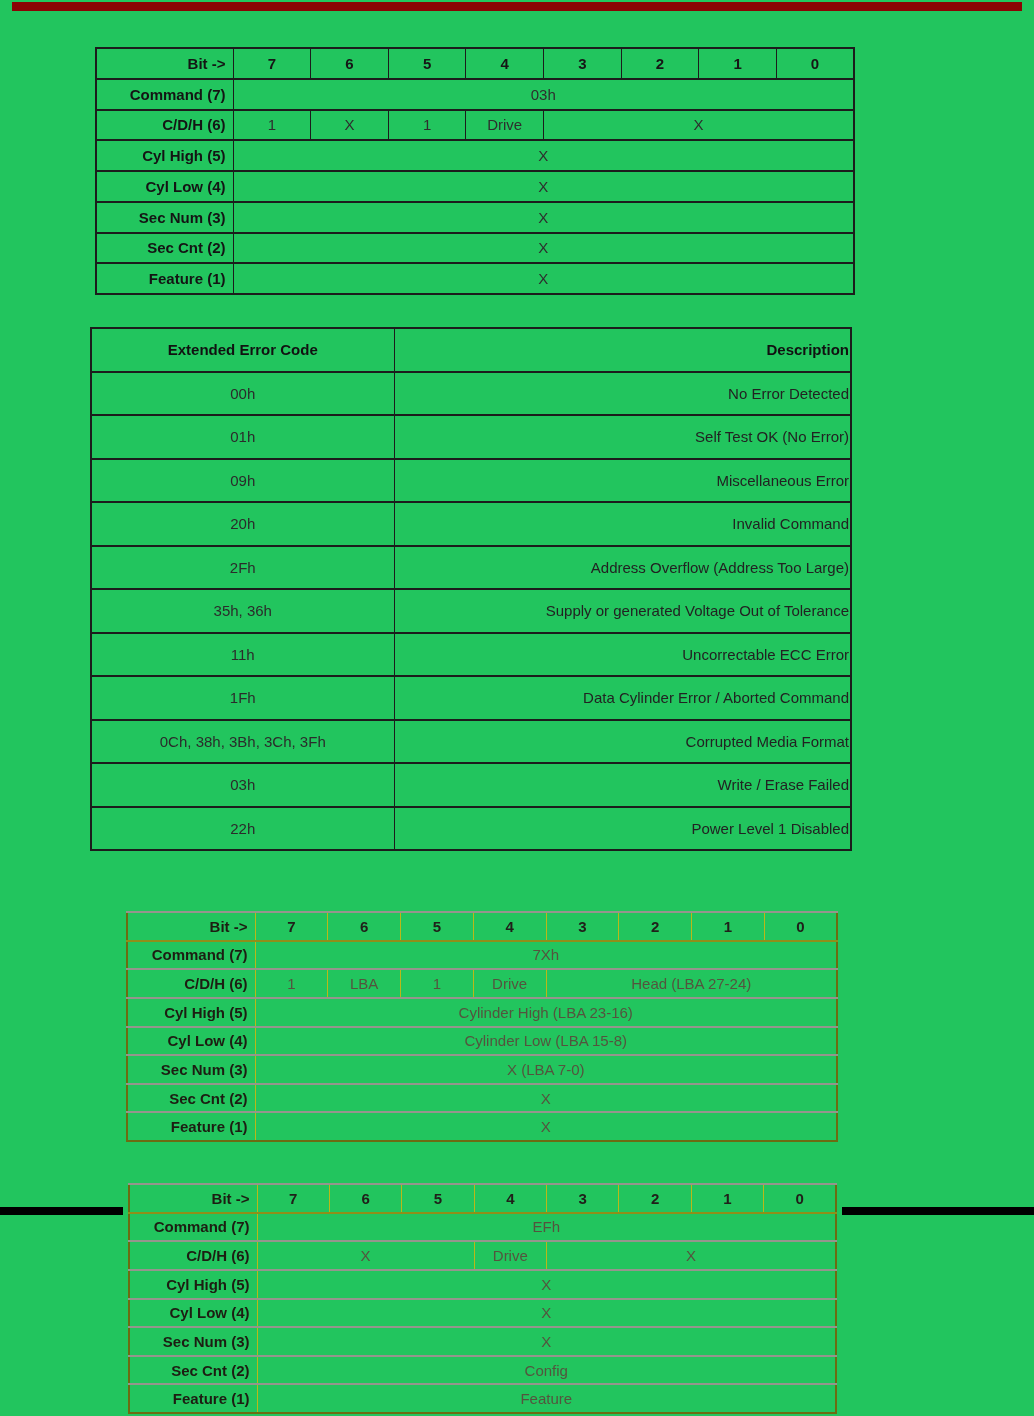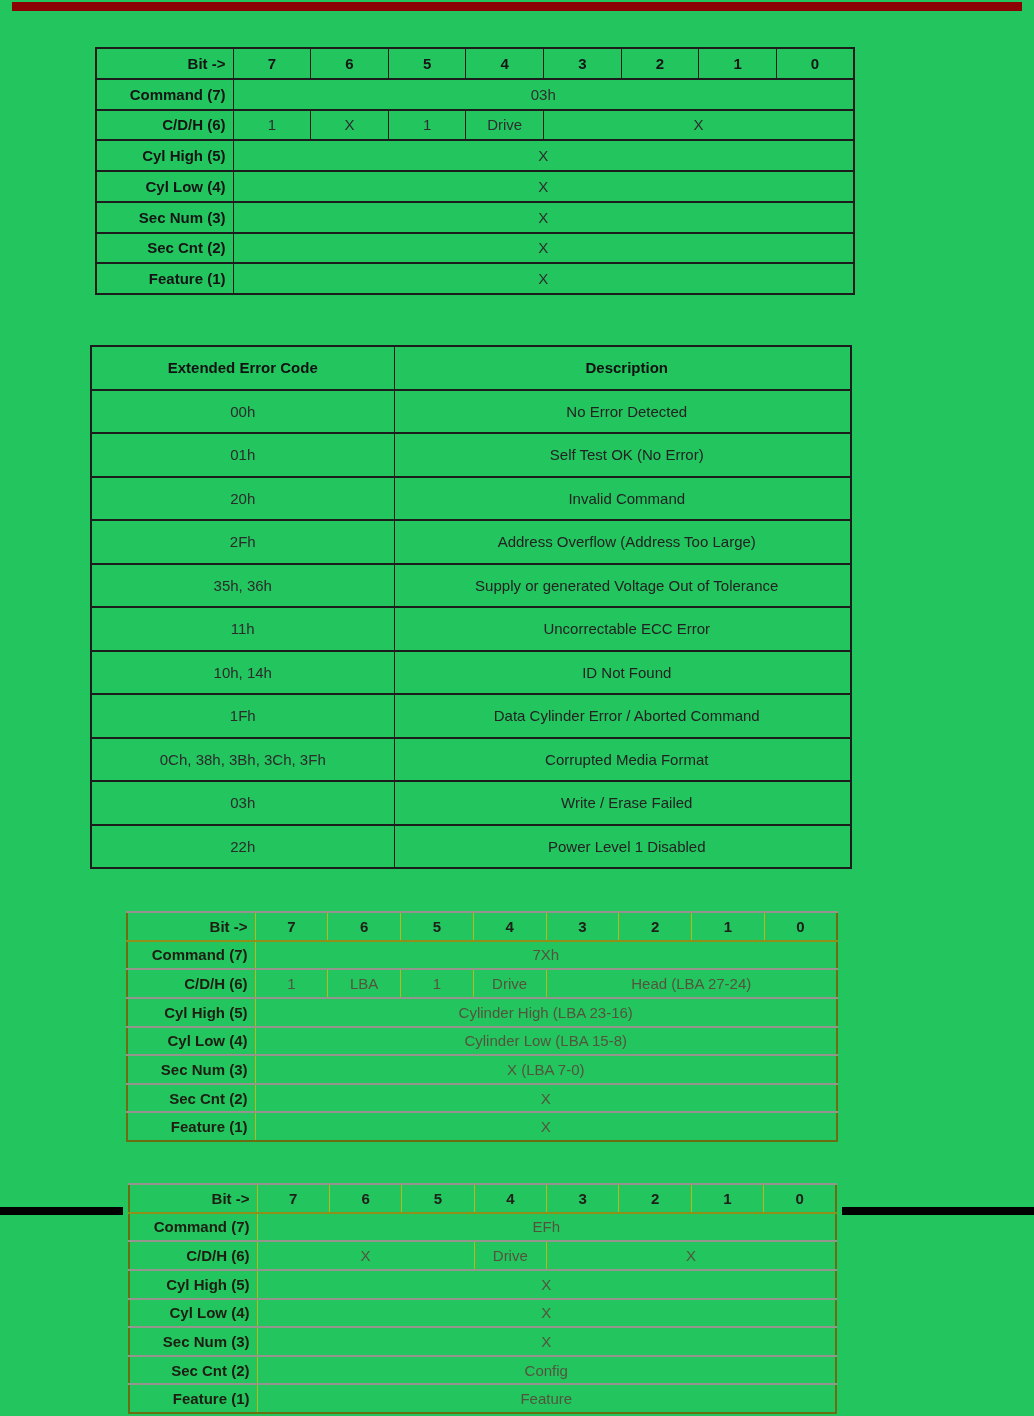--- a/index.html
+++ b/index.html
@@ -18,33 +18,33 @@
   
   .bw { border:2px solid #1c1c1c; }
   .bw td { border-left:1px solid #1c1c1c; border-top:2px solid #1c1c1c; }
 
   
   .olive { border:2px solid #6c6c12; }
   .olive td { border-left:1px solid #b9b918; border-top:2px solid #95958d; }
   .olive tr.bitrow td { border-bottom:2px solid #8f8f1a; }
 
   .t1 { left:95px;  top:47px;   width:760px; height:248px; }
-  .t2 { left:90px;  top:345px;  width:762px; height:524px;border-radius:23px; }
+  .t2 { left:90px;  top:327px;  width:762px; height:524px;border-radius:23px; }
   .t3 { left:126px; top:911px;  width:712px; height:231px; }
   .t4 { left:128px; top:1183px; width:709px; height:231px; }
 
   .lbl { font-weight:bold; text-align:right; padding-right:7px; color:#141414; }
   .bit { font-weight:bold; text-align:center; color:#161616; }
   .val { text-align:center; color:#2e2e2e; }
   .olive .lbl { color:#1d1d12; }
   .olive .bit { color:#20201a; }
   .olive .val { color:#54543e; }
 
   .t2 .code { text-align:center; color:#2b2b2b; }
-  .t2 .desc { text-align:center; padding-left:10px; color:#222222; }
+  .t2 .desc { text-align:right; padding-left:10px; color:#222222; }
   .t2 .hdr  { font-weight:bold; color:#111111; }
   .t2 .hdr.desc { padding-left:10px; }
 </style>
 </head>
 <body>
 
 <div class="page">
 
   <div class="topbar"></div>
 
@@ -119,38 +119,38 @@
     </tr>
     <tr>
           <td class="code">00h</td>
           <td class="desc">No Error Detected</td>
         </tr>
     <tr>
           <td class="code">01h</td>
           <td class="desc">Self Test OK (No Error)</td>
         </tr>
     <tr>
+          <td class="code">09h</td>
+          <td class="desc">Miscellaneous Error</td>
+        </tr>
+    <tr>
           <td class="code">20h</td>
           <td class="desc">Invalid Command</td>
         </tr>
     <tr>
           <td class="code">2Fh</td>
           <td class="desc">Address Overflow (Address Too Large)</td>
         </tr>
     <tr>
           <td class="code">35h, 36h</td>
           <td class="desc">Supply or generated Voltage Out of Tolerance</td>
         </tr>
     <tr>
           <td class="code">11h</td>
           <td class="desc">Uncorrectable ECC Error</td>
-        </tr>
-    <tr>
-          <td class="code">10h, 14h</td>
-          <td class="desc">ID Not Found</td>
         </tr>
     <tr>
           <td class="code">1Fh</td>
           <td class="desc">Data Cylinder Error / Aborted Command</td>
         </tr>
     <tr>
           <td class="code">0Ch, 38h, 3Bh, 3Ch, 3Fh</td>
           <td class="desc">Corrupted Media Format</td>
         </tr>
     <tr>

